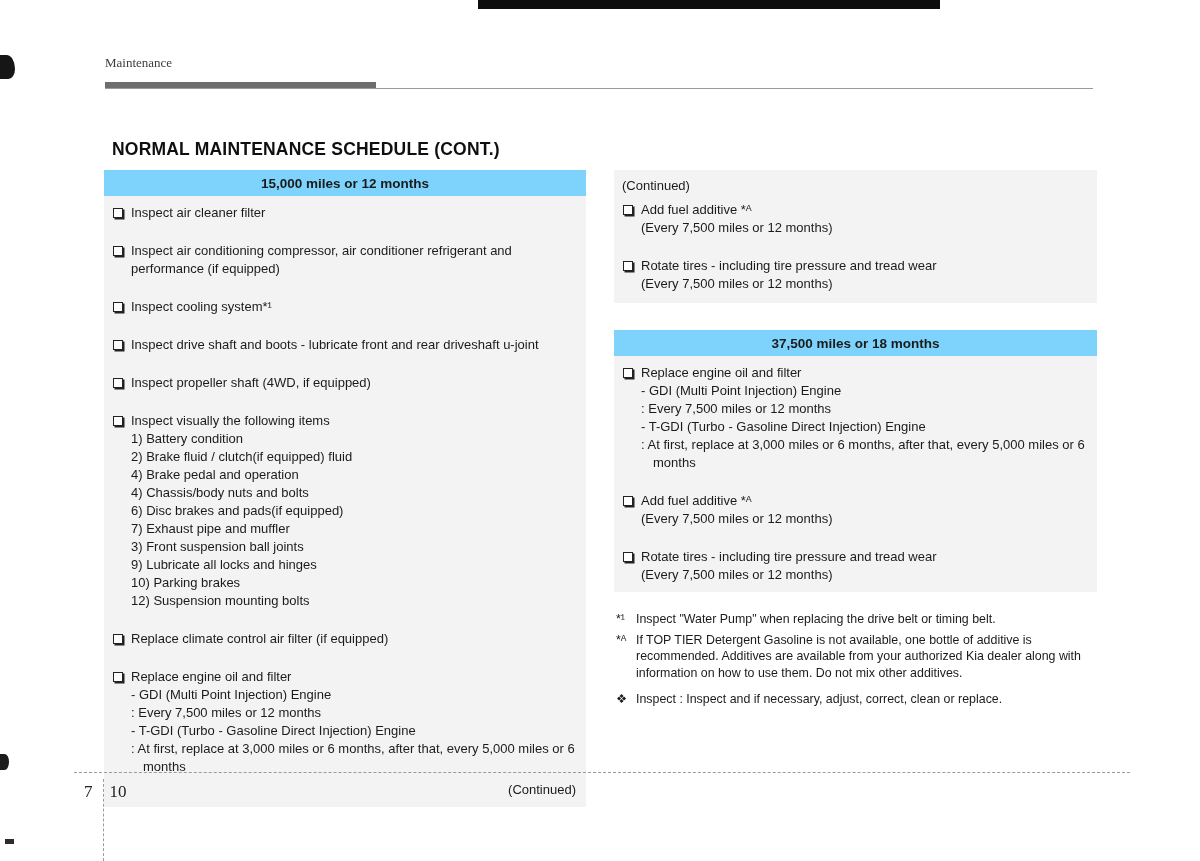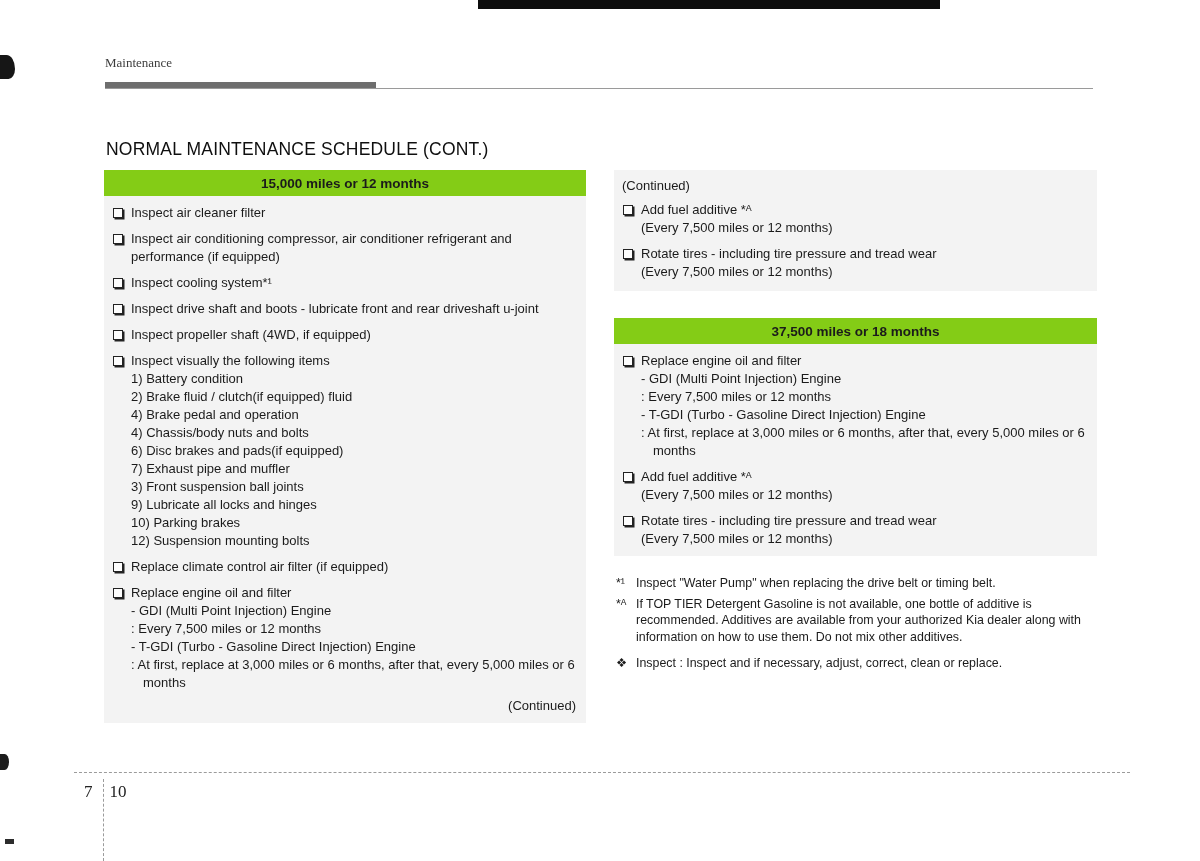--- a/index.html
+++ b/index.html
@@ -17,35 +17,35 @@
 
   
   .section-header-text {
     position:absolute; left:105px; top:55px;
     font-family:Liberation Serif, serif; font-size:13px; color:#3d3d3d;
   }
   .header-bar  { position:absolute; left:105px; top:82px; width:271px; height:6px; background:#6e6e6e; }
   .header-line { position:absolute; left:105px; top:88px; width:988px; height:1px; background:#9a9a9a; }
 
   .doc-title {
-    position:absolute; left:106px; top:139px;
-    font-size:17.5px; font-weight:normal; letter-spacing:0.2px; color:#0f0f0f;
+    position:absolute; left:112px; top:139px;
+    font-size:17.5px; font-weight:bold; letter-spacing:0.2px; color:#0f0f0f;
   }
 
   .col-left  { position:absolute; left:104px; top:170px; width:482px; }
   .col-right { position:absolute; left:614px; top:170px; width:483px; }
 
   .tbl-header {
-    background:#84cc16; height:26px;
+    background:#7dd3fc; height:26px;
     display:flex; align-items:center; justify-content:center;
     font-weight:bold; font-size:13.5px;
   }
   .tbl-body { background:#f3f3f3; padding:8px; font-size:13px; line-height:18px; }
 
-  .line.bullet { display:flex; margin-top:8px; }
+  .line.bullet { display:flex; margin-top:20px; }
   .line.bullet:first-child { margin-top:0; }
   .chk {
     flex:none; width:8px; height:8px; box-sizing:content-box;
     border:1px solid #222; box-shadow:1.5px 1.5px 0 #222;
     margin:4px 8px 0 1px; background:#fdfdfd;
   }
   .line.sub     { padding-left:19px; }
   .line.subhang { padding-left:31px; text-indent:-12px; }
 
   .continued-label { text-align:right; margin-top:5px; padding-right:2px; font-size:13px; }

